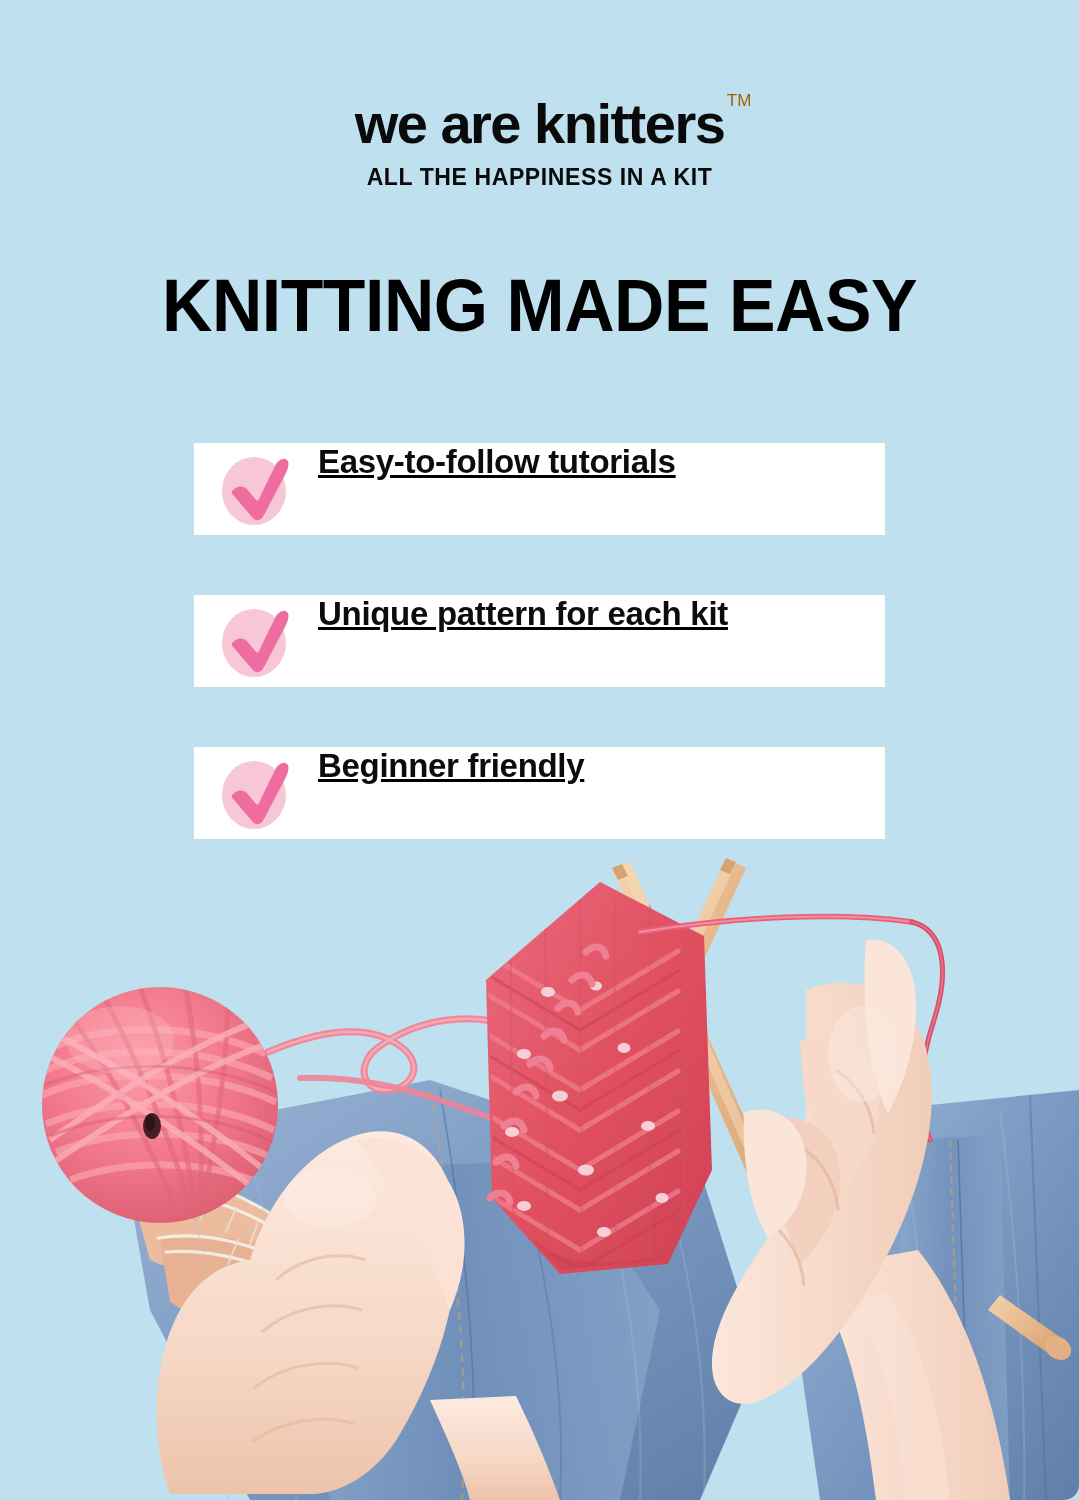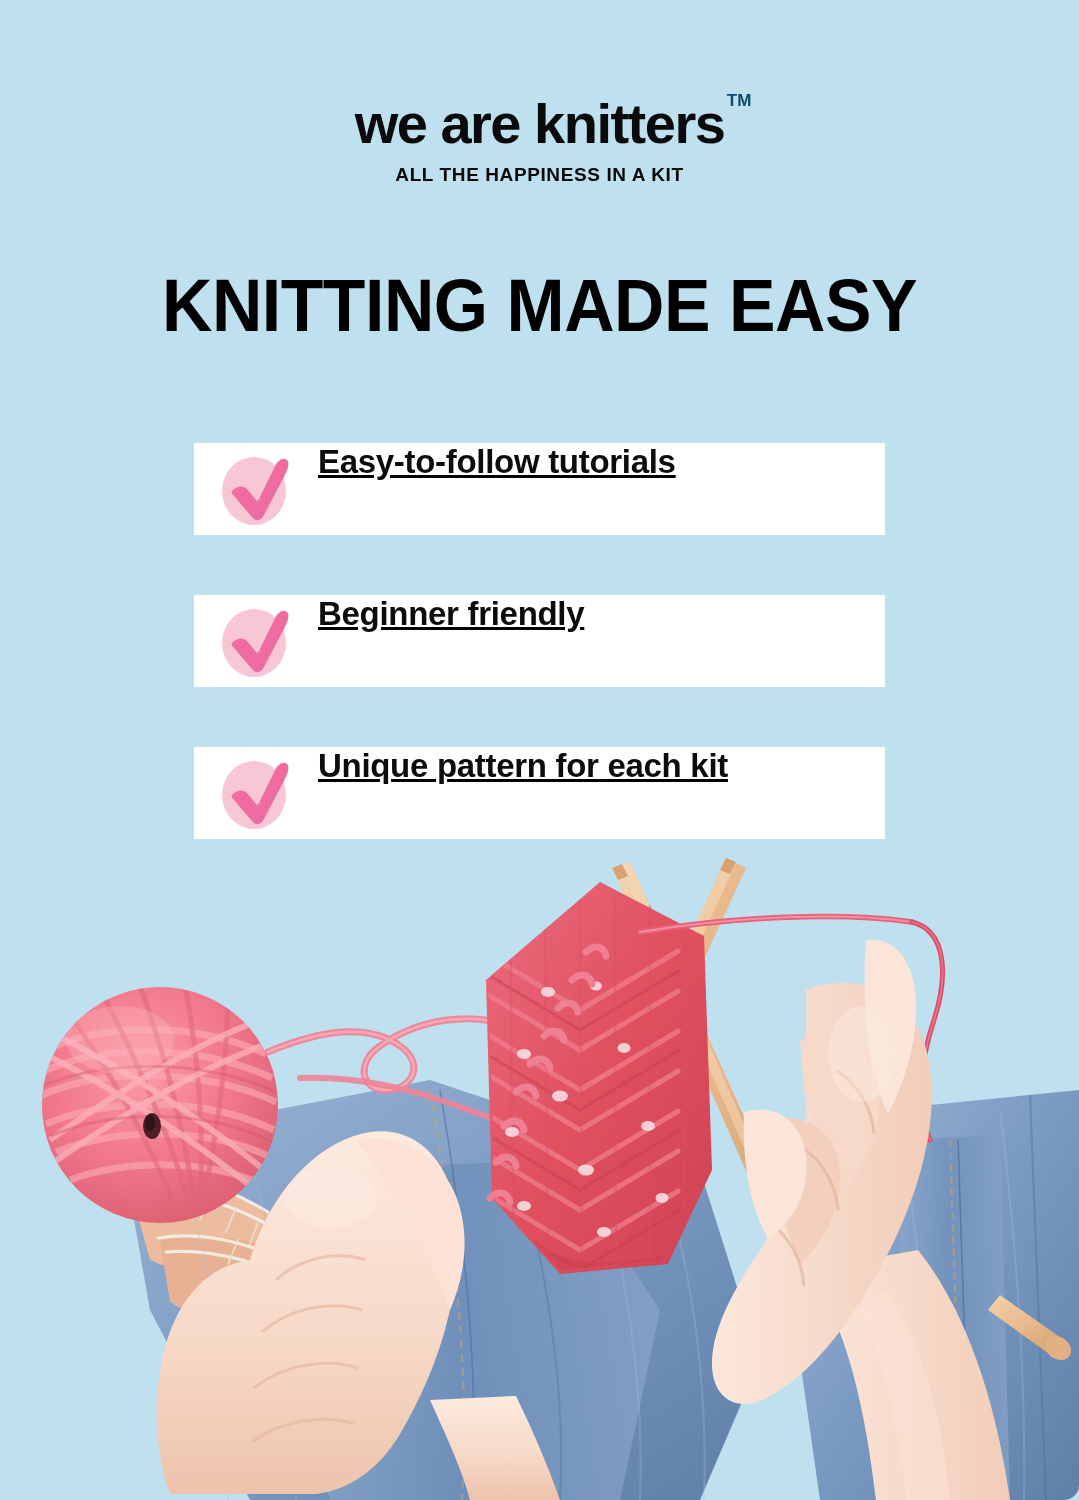--- a/index.html
+++ b/index.html
@@ -16,24 +16,24 @@
 
   
   .brand { position:absolute; top:96px; left:0; width:100%; text-align:center; }
   .brand-name {
     font-size:56px; font-weight:700; letter-spacing:-1.5px;
     color:#0a0a0a; line-height:1; display:inline-block; position:relative;
     font-family:"Liberation Sans", sans-serif;
   }
   .brand-tm {
     position:absolute; top:-4px; right:-27px;
-    font-size:17px; font-weight:700; letter-spacing:0px; color:#0c4a6e;
+    font-size:17px; font-weight:400; letter-spacing:0px; color:#a16207;
   }
   .brand-tag {
-    margin-top:12px; font-size:19px; font-weight:700; letter-spacing:0.6px;
+    margin-top:12px; font-size:23px; font-weight:700; letter-spacing:0.6px;
     color:#0a0a0a;
   }
 
   
   .headline {
     position:absolute; top:268px; left:0; width:100%; text-align:center;
     font-size:75px; font-weight:700; color:#000; line-height:1;
     letter-spacing:-0.5px;
     transform:scaleX(0.93); transform-origin:center top;
   }
@@ -102,33 +102,33 @@
 
     <div class="card">
       <div class="check-wrap">
         <div class="check-circle"></div>
         <svg class="check-mark" viewBox="0 0 86 92">
           <path d="M17 47 C21 43 27 42 31 46 L40 57 C41 58 42 58 43 56
                    L59 23 C62 17 68 14 71 17 C74 20 72 26 69 32
                    L48 72 C45 78 40 79 36 74 L18 53 C15 50 15 49 17 47 Z" fill="#ee6ca0"></path>
         </svg>
       </div>
-      <div class="card-label">Beginner friendly</div>
+      <div class="card-label">Unique pattern for each kit</div>
     </div>
 
     <div class="card">
       <div class="check-wrap">
         <div class="check-circle"></div>
         <svg class="check-mark" viewBox="0 0 86 92">
           <path d="M17 47 C21 43 27 42 31 46 L40 57 C41 58 42 58 43 56
                    L59 23 C62 17 68 14 71 17 C74 20 72 26 69 32
                    L48 72 C45 78 40 79 36 74 L18 53 C15 50 15 49 17 47 Z" fill="#ee6ca0"></path>
         </svg>
       </div>
-      <div class="card-label">Unique pattern for each kit</div>
+      <div class="card-label">Beginner friendly</div>
     </div>
 
   </div>
 
   <div class="photo">
     <svg width="1079" height="660" viewBox="0 0 1079 660">
       <defs>
         <linearGradient id="denimG" x1="0" y1="0" x2="1" y2="1">
           <stop offset="0%" stop-color="#9bb4d4"></stop>
           <stop offset="45%" stop-color="#7d9cc4"></stop>

